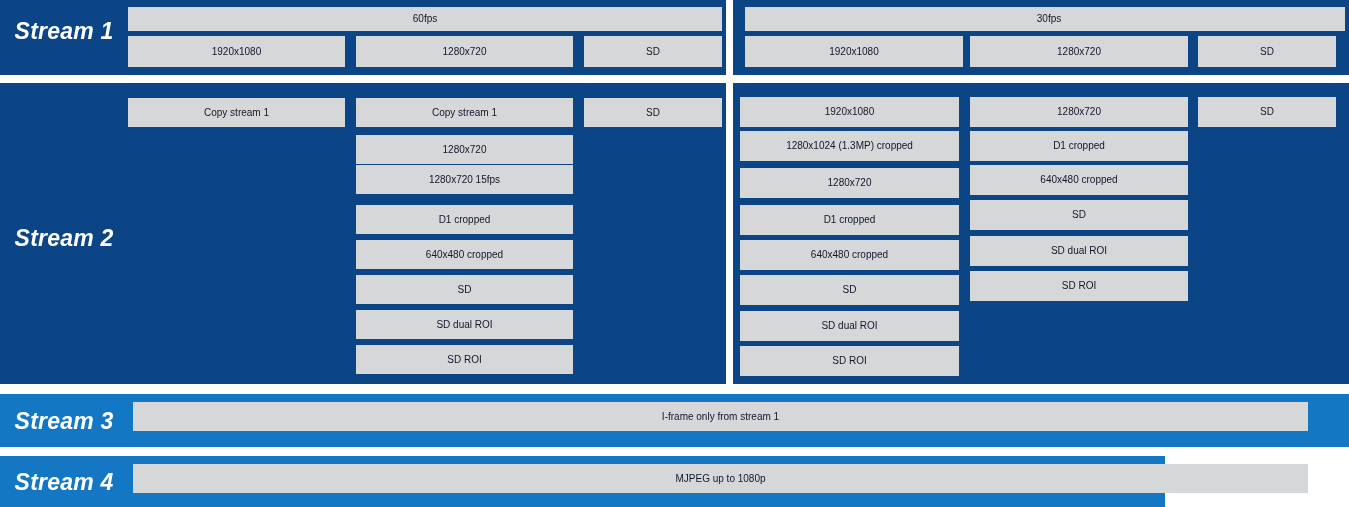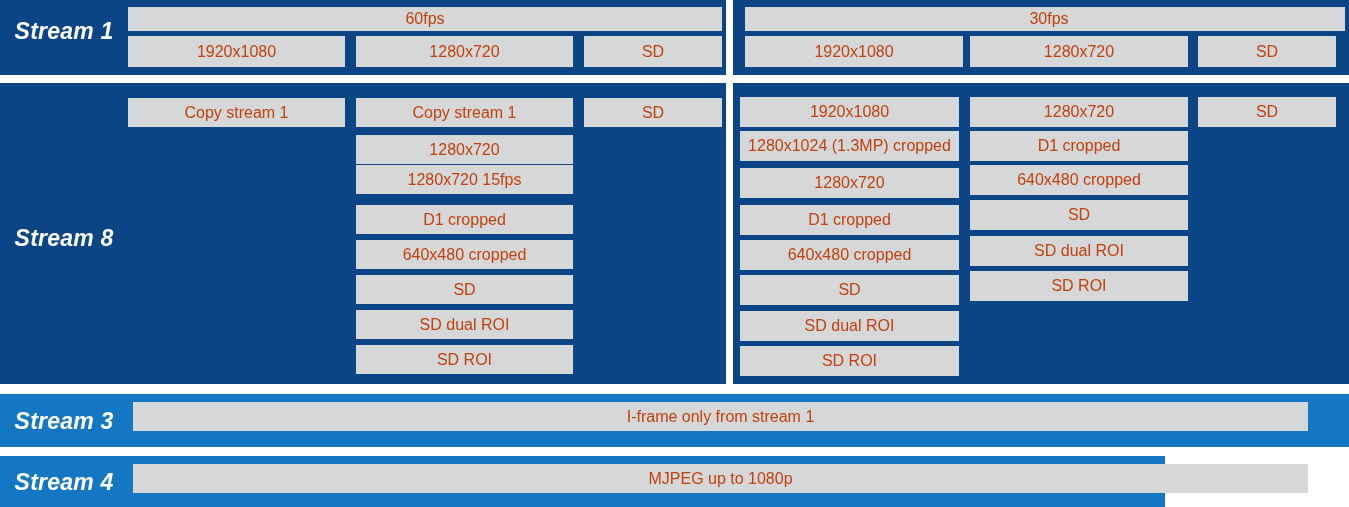--- a/index.html
+++ b/index.html
@@ -43,22 +43,22 @@
     text-align: center;
     font-family: "Liberation Sans", sans-serif;
     white-space: nowrap;
   }
 
   
   .cell {
     position: absolute;
     box-sizing: border-box;
     background: #D6D7D9;
-    color: #c2410c;
-    font-size: 16px;
+    color: #0f172a;
+    font-size: 10px;
     font-family: "Liberation Sans", sans-serif;
     display: flex;
     align-items: center;
     justify-content: center;
     text-align: left;
     line-height: 1;
     white-space: nowrap;
     overflow: hidden;
   }
 
@@ -95,21 +95,21 @@
     <div class="cell" style="left:12px; top:7px; width:600px; height:24px;padding-left:8px;">30fps</div>
 
     <div class="cell" style="left:12px; top:36px; width:218px; height:31px;">1920x1080</div>
 
     <div class="cell" style="left:237px; top:36px; width:218px; height:31px;">1280x720</div>
 
     <div class="cell" style="left:465px; top:36px; width:138px; height:31px;">SD</div>
   </div>
 
   <div class="panel" id="s2-left">
-    <div class="stream-label" style="top:142px;">Stream 8</div>
+    <div class="stream-label" style="top:142px;">Stream 2</div>
 
     <div class="cell" style="left:128px; top:15px; width:217px; height:29px;">Copy stream 1</div>
 
     <div class="cell" style="left:356px; top:15px; width:217px; height:29px;">Copy stream 1</div>
     <div class="cell" style="left:356px; top:52px; width:217px; height:29px;">1280x720</div>
     <div class="cell" style="left:356px; top:82px; width:217px; height:29px;">1280x720 15fps</div>
     <div class="cell" style="left:356px; top:122px; width:217px; height:29px;">D1 cropped</div>
     <div class="cell" style="left:356px; top:157px; width:217px; height:29px;">640x480 cropped</div>
     <div class="cell" style="left:356px; top:192px; width:217px; height:29px;">SD</div>
     <div class="cell" style="left:356px; top:227px; width:217px; height:29px;">SD dual ROI</div>

